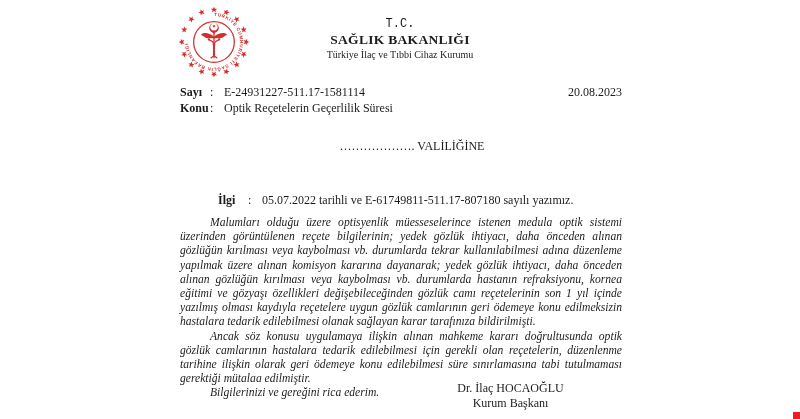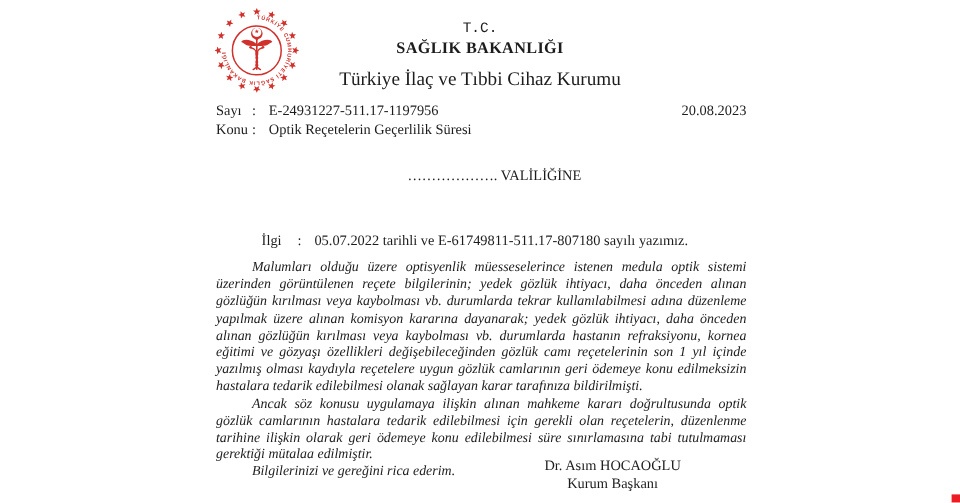--- a/index.html
+++ b/index.html
@@ -14,25 +14,25 @@
   
   .emblem{position:absolute;left:176px;top:5px;width:76px;height:74px;}
   .emblem svg{width:100%;height:100%;display:block;}
   .em-red{fill:var(--emblem_red,#d0312d);}
   .em-red-stroke{fill:none;stroke:var(--emblem_red,#d0312d);}
   .em-ring-text{fill:var(--emblem_red,#d0312d);font-family:"Liberation Sans",sans-serif;font-size:6.1px;letter-spacing:0.9px;font-weight:bold;}
   
   .header-text{position:absolute;top:17px;left:0;width:100%;text-align:center;line-height:15px;}
   .header-tc{font-size:12px;font-family:Liberation Mono, monospace;}
   .header-ministry{font-size:13.5px;letter-spacing:0.3px;font-weight:bold;}
-  .header-agency{font-size:16px;margin-top:12px;}
+  .header-agency{font-size:10px;}
   
   .meta{position:absolute;top:85px;left:180px;width:442px;font-size:12px;line-height:15.5px;}
   .meta-row{display:flex;}
-  .meta-label{width:30px;flex:0 0 auto;}
+  .meta-label{width:30px;flex:0 0 auto;font-weight:bold;}
   .meta-colon{width:14px;flex:0 0 auto;text-align:left;}
   .letter-date{position:absolute;right:0;top:0;}
   
   .addressee{position:absolute;top:139px;left:0;width:100%;text-align:center;font-size:12px;line-height:15px;padding-left:12px;}
   
   .reference{position:absolute;top:193px;left:180px;width:442px;font-size:12px;display:flex;margin-left:38px;}
   
   .body-text{position:absolute;top:216px;left:180px;width:442px;font-size:11.6px;line-height:14.2px;text-align:justify;font-style:italic;}
   .body-text p{margin:0;text-indent:30px;}
   
@@ -97,21 +97,21 @@
     <div class="header-tc">T.C.</div>
     <div class="header-ministry">SAĞLIK BAKANLIĞI</div>
     <div class="header-agency">Türkiye İlaç ve Tıbbi Cihaz Kurumu</div>
   </div>
 
   <div class="meta">
     <div class="letter-date">20.08.2023</div>
     <div class="meta-row">
       <span class="meta-label">Sayı</span>
       <span class="meta-colon">:</span>
-      <span>E-24931227-511.17-1197956</span>
+      <span>E-24931227-511.17-1581114</span>
     </div>
     <div class="meta-row">
       <span class="meta-label">Konu</span>
       <span class="meta-colon">:</span>
       <span>Optik Reçetelerin Geçerlilik Süresi</span>
     </div>
   </div>
 
   <div class="addressee">
     <div>………………. VALİLİĞİNE</div>
@@ -123,19 +123,19 @@
     <span>05.07.2022 tarihli ve E-61749811-511.17-807180 sayılı yazımız.</span>
   </div>
 
   <div class="body-text">
     <p>Malumları olduğu üzere optisyenlik müesseselerince istenen medula optik sistemi üzerinden görüntülenen reçete bilgilerinin; yedek gözlük ihtiyacı, daha önceden alınan gözlüğün kırılması veya kaybolması vb. durumlarda tekrar kullanılabilmesi adına düzenleme yapılmak üzere alınan komisyon kararına dayanarak; yedek gözlük ihtiyacı, daha önceden alınan gözlüğün kırılması veya kaybolması vb. durumlarda hastanın refraksiyonu, kornea eğitimi ve gözyaşı özellikleri değişebileceğinden gözlük camı reçetelerinin son 1 yıl içinde yazılmış olması kaydıyla reçetelere uygun gözlük camlarının geri ödemeye konu edilmeksizin hastalara tedarik edilebilmesi olanak sağlayan karar tarafınıza bildirilmişti.</p>
     <p>Ancak söz konusu uygulamaya ilişkin alınan mahkeme kararı doğrultusunda optik gözlük camlarının hastalara tedarik edilebilmesi için gerekli olan reçetelerin, düzenlenme tarihine ilişkin olarak geri ödemeye konu edilebilmesi süre sınırlamasına tabi tutulmaması gerektiği mütalaa edilmiştir.</p>
     <p>Bilgilerinizi ve gereğini rica ederim.</p>
   </div>
 
   <div class="signature">
-    <div>Dr. Asım HOCAOĞLU</div>
+    <div>Dr. İlaç HOCAOĞLU</div>
     <div>Kurum Başkanı</div>
   </div>
 
   <div class="corner-mark"></div>
 
 </div>
 
 </body></html>

